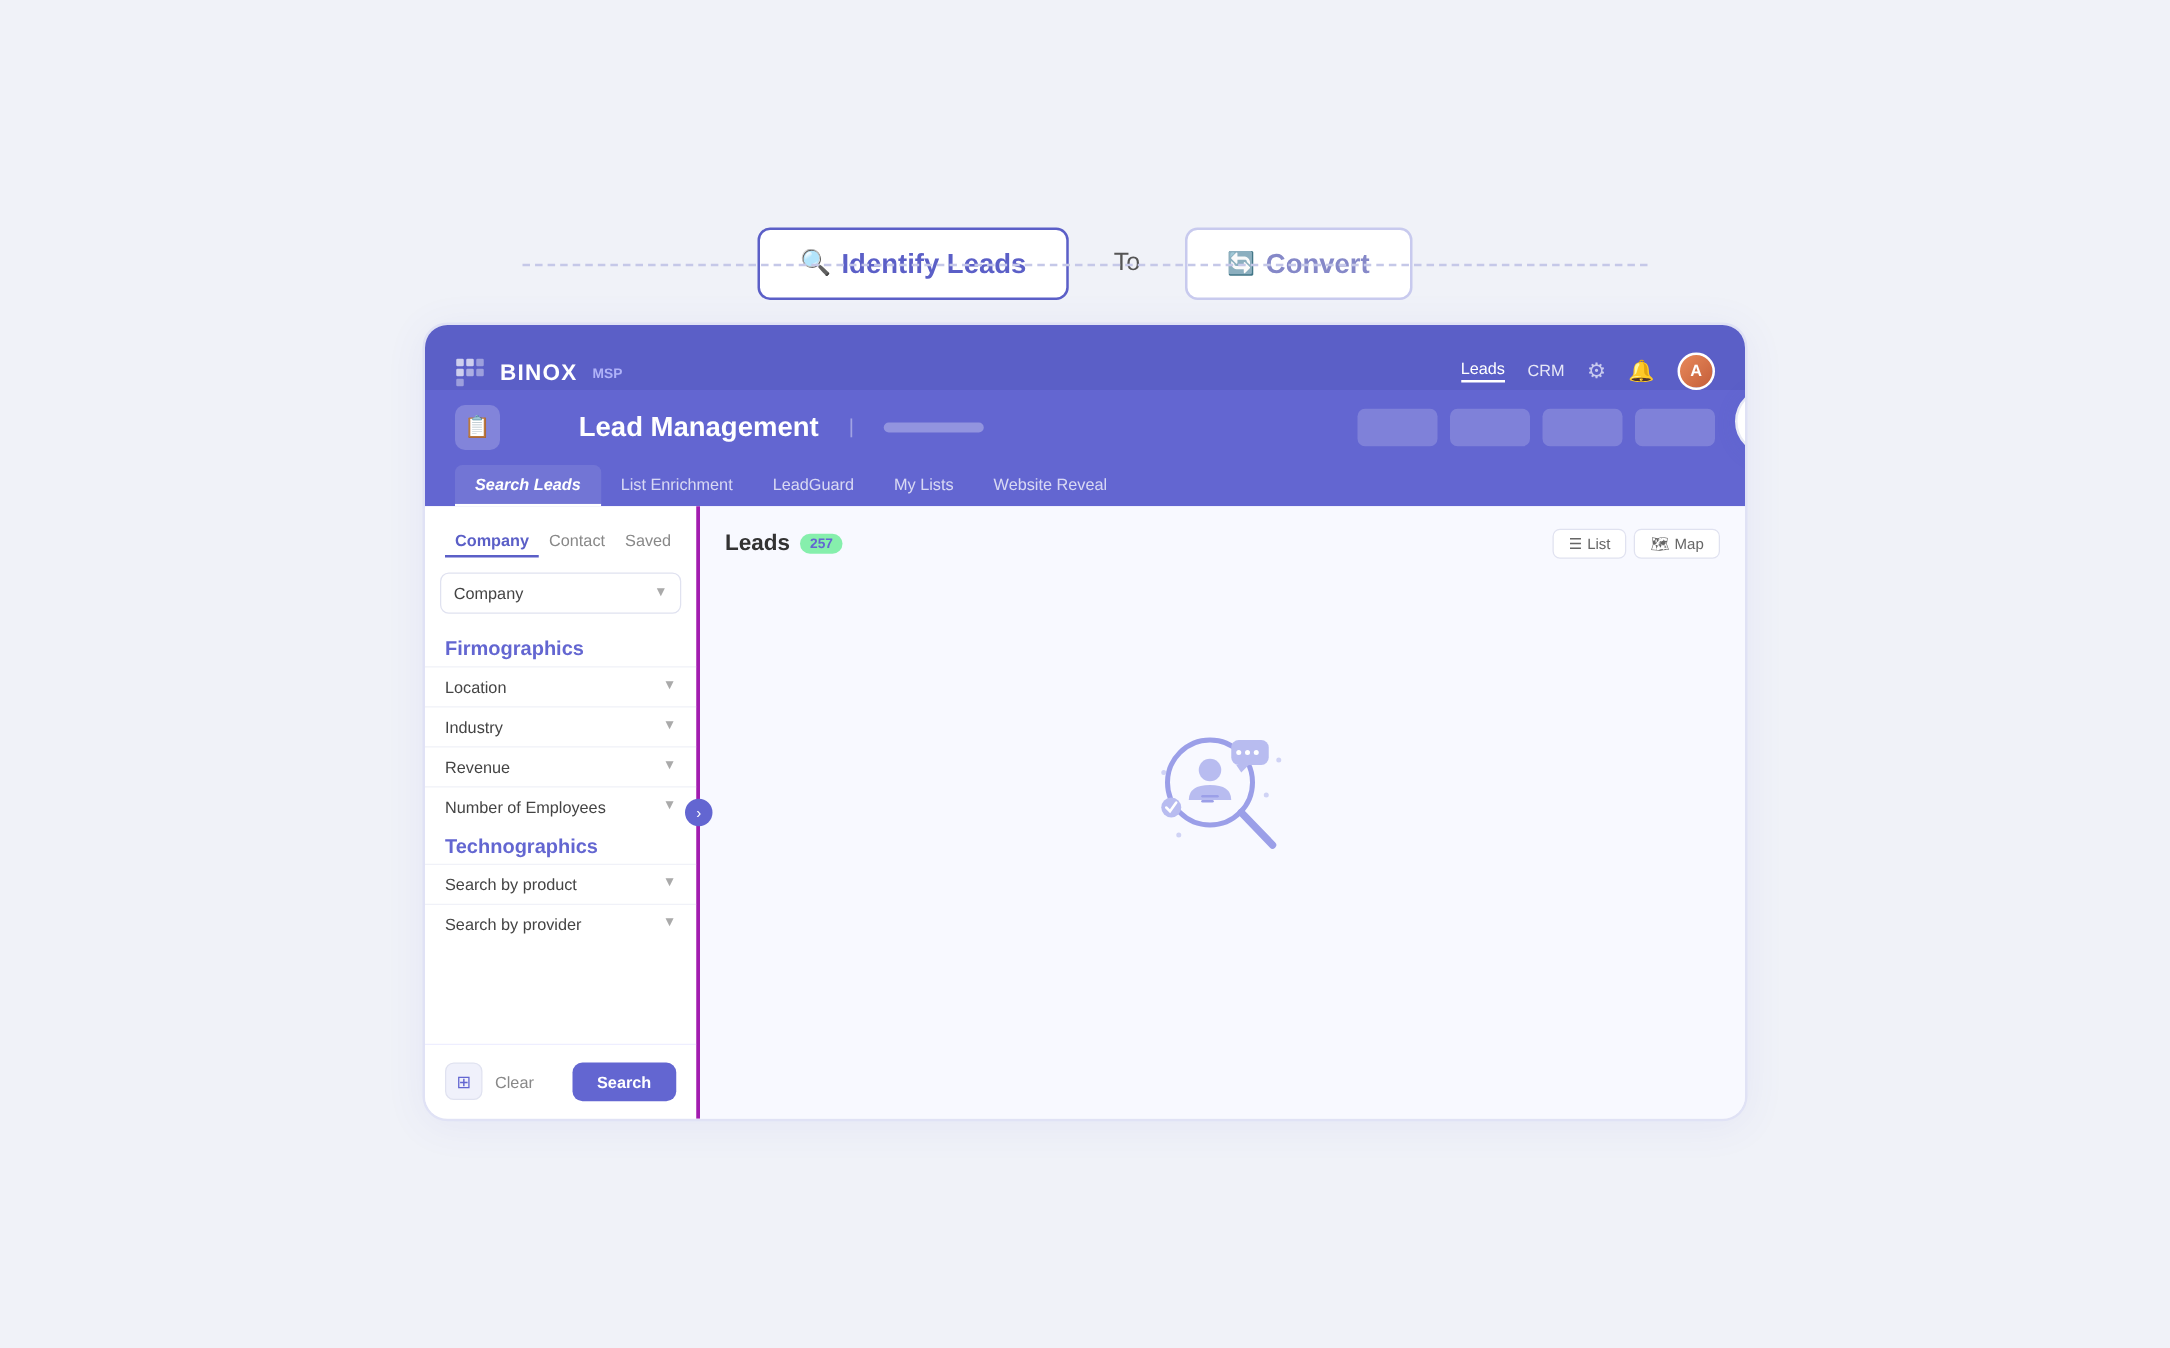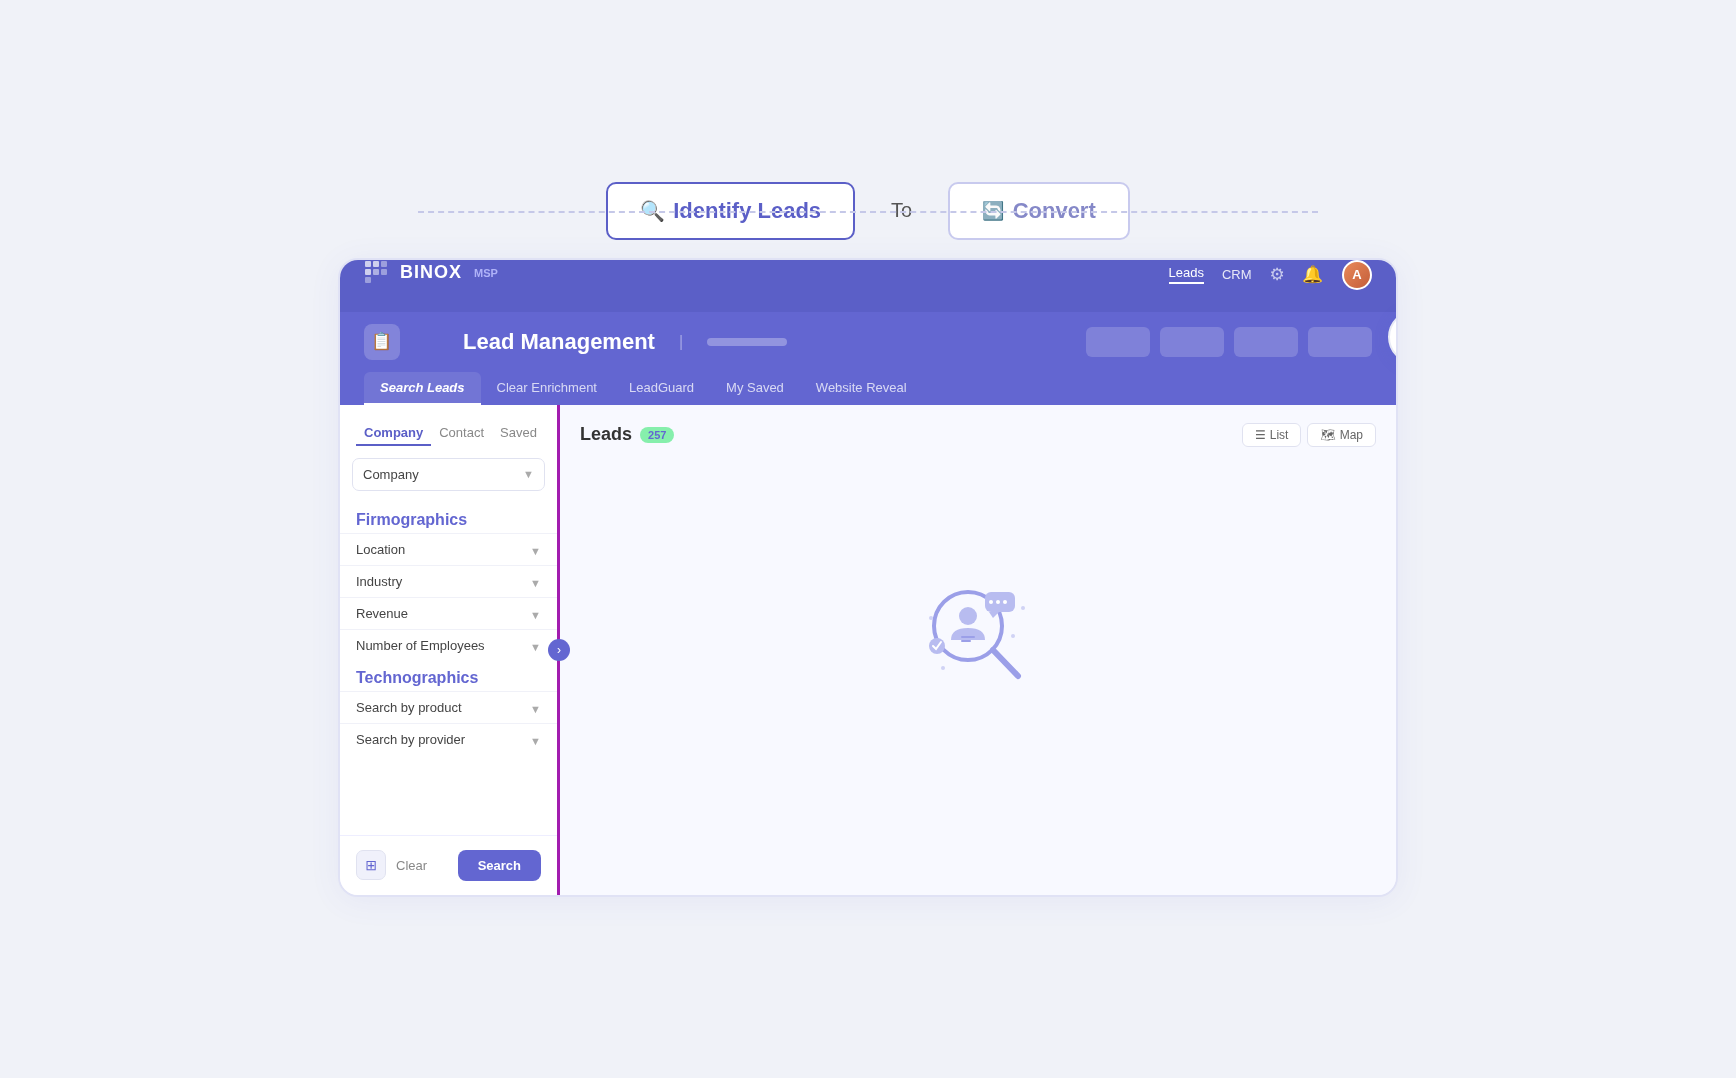--- a/index.html
+++ b/index.html
@@ -74,21 +74,21 @@
       overflow: hidden;
       box-shadow: 0 4px 32px rgba(80,90,200,0.07);
     }
 
     
     .top-nav {
       background: #5b5fc7;
       padding: 0 24px;
       height: 52px;
       display: flex;
-      align-items: flex-start;
+      align-items: flex-end;
       justify-content: space-between;
     }
 
     .brand {
       display: flex;
       align-items: center;
       gap: 10px;
     }
 
     .brand-logo {
@@ -287,21 +287,21 @@
     .section-title {
       padding: 8px 16px 4px 16px;
       font-size: 16px;
       font-weight: 700;
       color: #6366d1;
       text-transform: none;
     }
 
     .filter-row {
       display: flex;
-      align-items: flex-end;
+      align-items: flex-start;
       justify-content: space-between;
       padding: 8px 16px;
       cursor: pointer;
       border-top: 1px solid #f0f1f8;
       font-size: 13px;
       color: #444;
     }
 
     .chevron {
       color: #aaa;
@@ -519,23 +519,23 @@
         <div class="header-actions">
           <button class="header-btn" style="background:rgba(255,255,255,0.18);border:none;border-radius:6px;"></button>
           <button class="header-btn" style="background:rgba(255,255,255,0.18);border:none;border-radius:6px;"></button>
           <button class="header-btn" style="background:rgba(255,255,255,0.18);border:none;border-radius:6px;"></button>
           <button class="header-btn" style="background:rgba(255,255,255,0.18);border:none;border-radius:6px;"></button>
         </div>
       </div>
 
       <div class="sub-nav">
         <span class="sub-nav-item active">Search Leads</span>
-        <span class="sub-nav-item">Clear Enrichment</span>
+        <span class="sub-nav-item">List Enrichment</span>
         <span class="sub-nav-item">LeadGuard</span>
-        <span class="sub-nav-item">My Saved</span>
+        <span class="sub-nav-item">My Lists</span>
         <span class="sub-nav-item">Website Reveal</span>
       </div>
     </div>
 
     <div class="main-content">
 
       <aside class="sidebar">
         <div class="sidebar-tabs">
           <span class="sidebar-tab active">Company</span>
           <span class="sidebar-tab">Contact</span>

